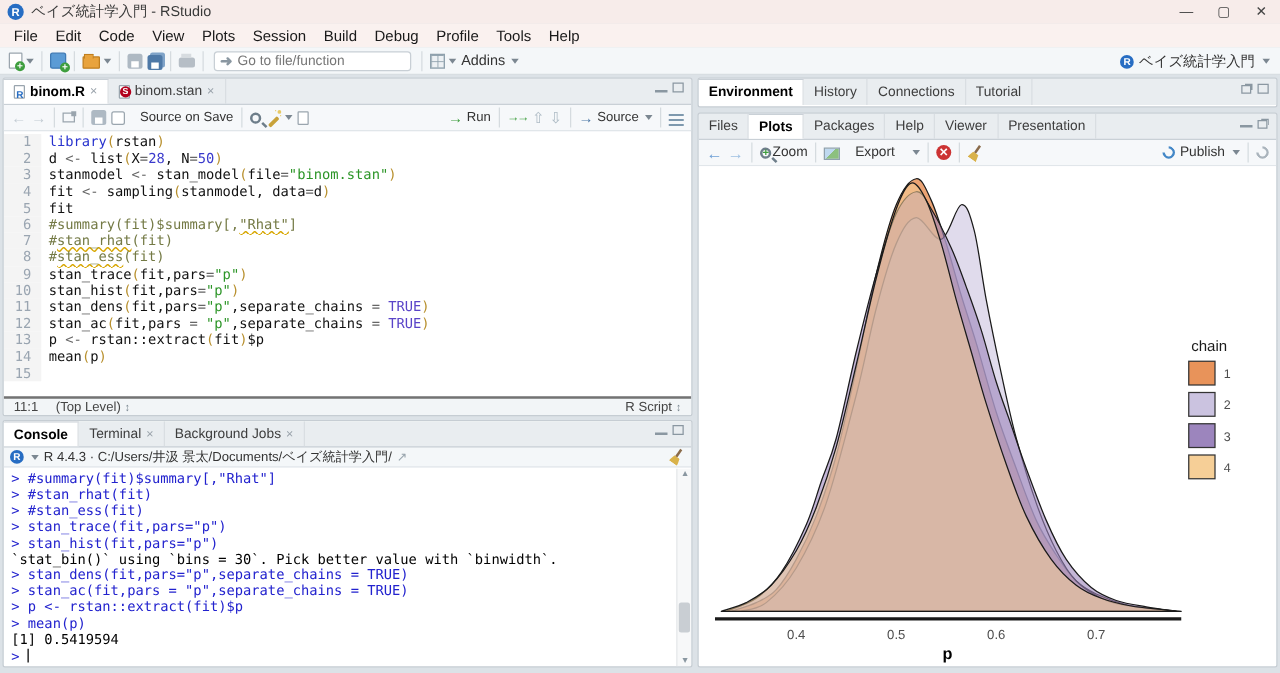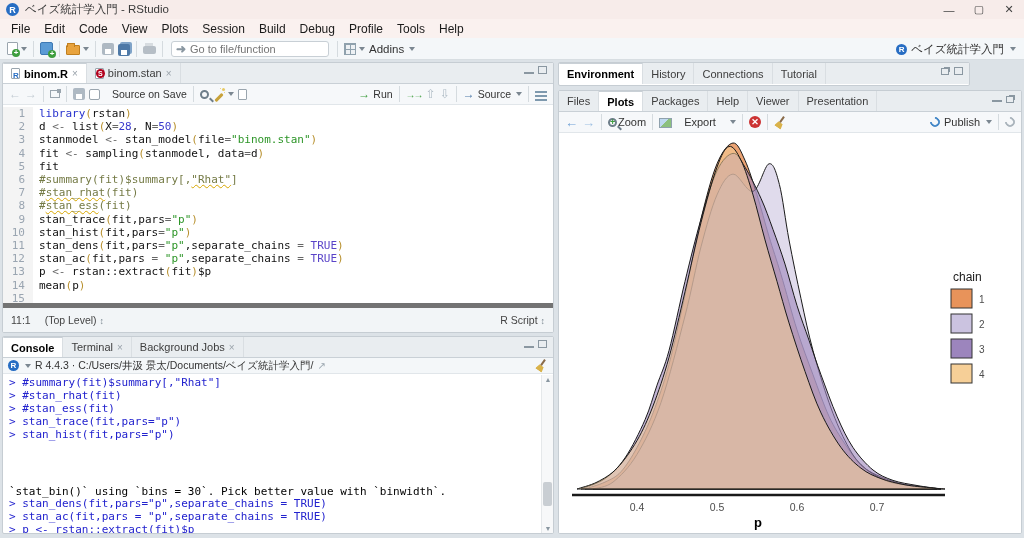--- a/index.html
+++ b/index.html
@@ -76,36 +76,36 @@
 
   
   #editor-pane { left:2px; top:62px; width:552px; height:271px; }
   #code-area { position:absolute; top:44px; bottom:17px; left:0; right:0; overflow:hidden; font-family:"DejaVu Sans Mono", monospace; font-size:11px; line-height:13.2px; }
   .cl { display:flex; }
   .ln { width:30px; text-align:right; padding-right:8px; color:#9AA5B1; background:#F4F4F4; flex:none; }
   .ct { white-space:pre; padding-left:6px;text-align:right; }
   .kw { color:#2833CE; } .tx { color:#111; } .op { color:#666; } .nu { color:#3A3ACC; }
   .cn { color:#5A44C8; } .st { color:#2C9527; } .pa { color:#B8902E; }
   .co { color:#747A45; } .cosp { color:#747A45; text-decoration:underline wavy #D7A600 1px; }
-  #editor-status { position:absolute; bottom:0; left:0; right:0; height:29px; background:#F2F5F7; border-top:5px solid #737373; display:flex; align-items:center; font-size:10.5px; color:#444; padding:0 8px; gap:14px; }
+  #editor-status { position:absolute; bottom:0; left:0; right:0; height:15px; background:#F2F5F7; border-top:2px solid #737373; display:flex; align-items:center; font-size:10.5px; color:#444; padding:0 8px; gap:14px; }
   #editor-status .right { margin-left:auto; }
   .updn { color:#7b8791; font-size:9px; }
 
   
   #console-pane { left:2px; top:336px; width:552px; height:198px; }
   #console-header { height:16px; background:#F4F7F9; border-bottom:1px solid #E1E6EA; display:flex; align-items:center; gap:4px; padding:0 5px; font-size:10.5px; color:#333; }
   #console-body { position:absolute; top:38px; bottom:0; left:0; right:12px; padding:2px 0 0 6px; font-family:"DejaVu Sans Mono", monospace; font-size:11px; line-height:12.9px; white-space:pre; overflow:hidden; }
-  .cmd { color:#2222CE; } .out { color:#000;margin-top:44px; }
+  .cmd { color:#2222CE; } .out { color:#000; }
   .cursor { display:inline-block; width:1px; height:11px; background:#000; vertical-align:-1px; }
   #console-scroll { position:absolute; top:38px; bottom:0; right:0; width:12px; background:#F7F8F9; border-left:1px solid #E5E8EA; }
   #console-scroll .arr { position:absolute; left:0; width:12px; text-align:center; font-size:7px; color:#8A97A1; }
   #console-scroll .thumb { position:absolute; left:1px; width:9px; height:24px; background:#C9CED3; border-radius:2px; top:68%; }
 
   
-  #env-pane { left:558px; top:62px; width:412px; height:24px; }
+  #env-pane { left:558px; top:62px; width:464px; height:24px; }
   #env-pane .tabbar { border-bottom:none; }
   #files-pane { left:558px; top:90px; width:464px; height:444px; }
   #plot-area { position:absolute; top:42px; left:0; right:0; bottom:0; background:#fff; }
   .plots-label { font-size:11px; color:#333; }
   .blue-arrow { font-size:13px; font-weight:bold; }
 
   svg text { font-family:"Liberation Sans", sans-serif; }
 </style>
 </head>
 <body>

